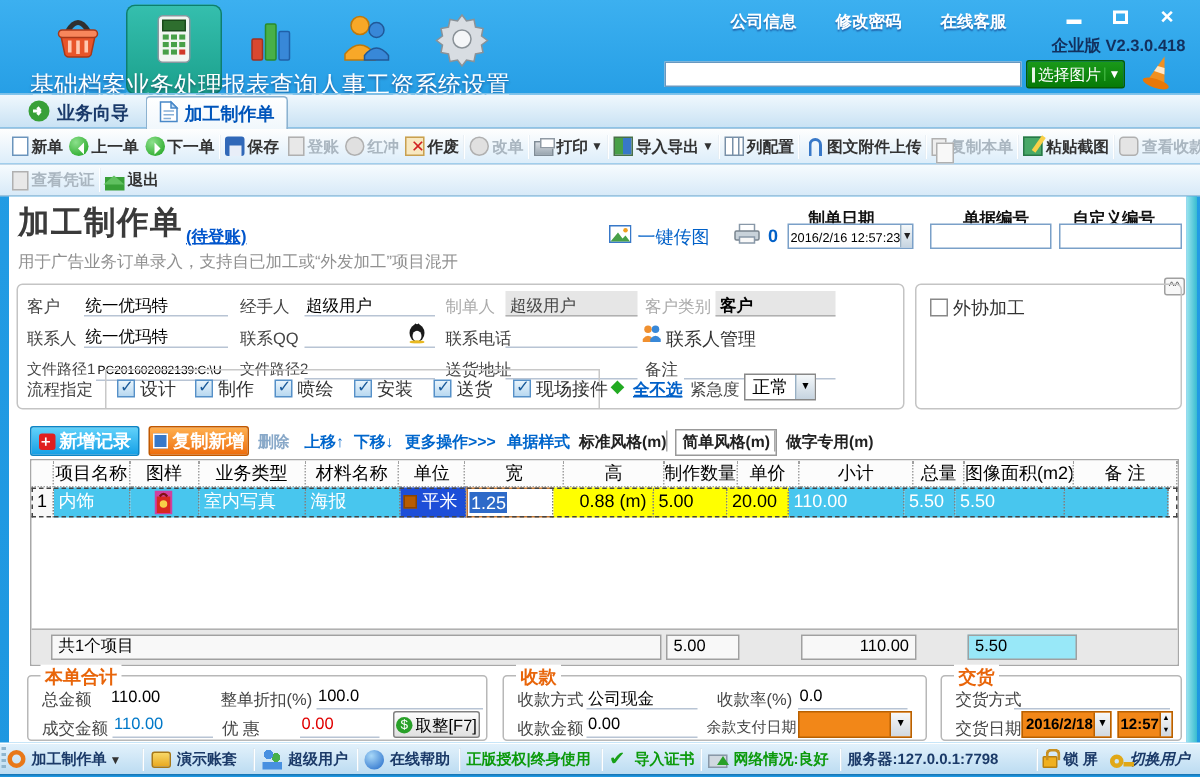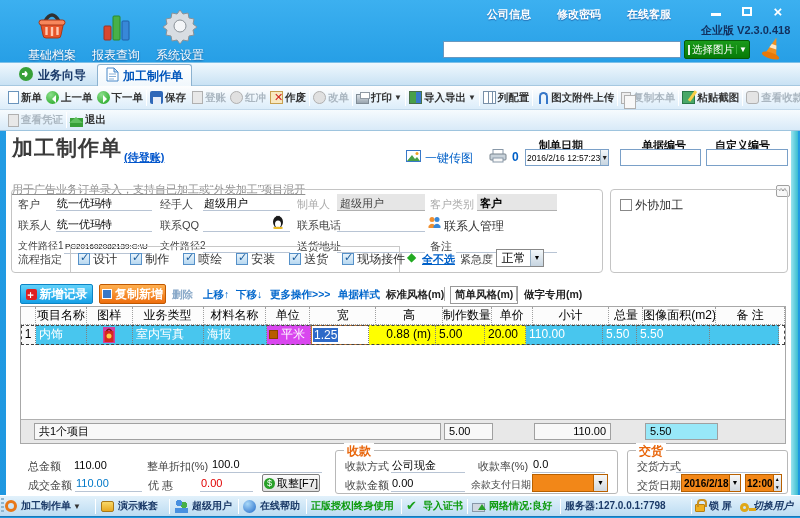--- a/index.html
+++ b/index.html
@@ -3,21 +3,21 @@
 <meta charset="utf-8">
 <style>
 * { margin:0; padding:0; box-sizing:border-box; font-family:"Liberation Sans","DejaVu Sans",sans-serif; }
 html,body { width:800px; height:518px; overflow:hidden; }
 #win { position:absolute; inset:0; width:800px; height:518px; background:linear-gradient(180deg,#3cb0f0 0%,#239ce4 14%,#1e97e0 100%); font-size:12px; }
 .abs { position:absolute; }
 
 #navicons { position:absolute; left:20px; top:3px; display:flex; }
 .navitem { width:64px; height:60px; text-align:center; position:relative; border-radius:6px; padding-top:3px; }
 .navitem.active { background:linear-gradient(180deg,#35bfae,#1ba08c); box-shadow:inset 0 0 0 1px #0e7e6e; }
-.navitem .nlabel { color:#fff; font-size:12px; display:block; margin-top:1px; text-shadow:0 1px 2px rgba(0,0,60,.45); }
+.navitem .nlabel { color:#fff; font-size:16px; display:block; margin-top:1px; text-shadow:0 1px 2px rgba(0,0,60,.45); }
 .navitem svg { display:block; margin:0 auto; }
 .toplink { position:absolute; top:7px; color:#fff; font-size:11px; font-weight:bold; text-shadow:0 1px 1px rgba(0,0,80,.4); }
 .winbtn { position:absolute; top:5px; width:20px; height:15px; color:#fff; text-align:center; font-weight:bold; line-height:14px; }
 #edition { position:absolute; top:23px; left:701px; color:#12305e; font-weight:bold; font-size:11px; }
 #imgpath { position:absolute; left:443px; top:41px; width:238px; height:17px; background:#fff; border:1px solid #6898c0; }
 #selimg { position:absolute; left:684px; top:40px; width:66px; height:19px; background:linear-gradient(180deg,#1a9a1a,#077a07); border:1px solid #055c05; border-radius:2px; color:#fff; display:flex; align-items:center; font-size:10.5px; white-space:nowrap; }
 #selimg .dd { border-left:1px solid #3ab03a; margin-left:2px; padding:0 2px; font-size:8px; }
 .picicon { width:13px; height:10px; background:linear-gradient(180deg,#9cd4f8 55%,#70b870 55%); border:1px solid #e8f4e8; margin:0 2px 0 3px; }
 
 #tabrow { position:absolute; left:0; top:62px; width:800px; height:24px; background:linear-gradient(180deg,#f0f8fd,#c9e2f4); border-top:1px solid #7cc0e8; border-bottom:1px solid #a6c8e0; }
@@ -59,21 +59,21 @@
 
 #content { position:absolute; left:6px; top:131px; width:785px; height:364px; background:#fff; }
 #rightstrip { position:absolute; left:791px; top:131px; width:7px; height:364px; background:linear-gradient(90deg,#9ae4ee,#38bcd0); }
 .lbl { position:absolute; color:#444; font-size:11px; white-space:nowrap; }
 .lbl.dim { color:#aaa; }
 .val { position:absolute; color:#000; border-bottom:1px solid #b8c4d4; height:17px; font-size:11px; padding-left:1px; padding-top:2px; white-space:nowrap; overflow:hidden; }
 .graybox { position:absolute; background:#e6e6e6; border-bottom:1px solid #b0b0b0; height:17px; color:#444; font-size:11px; padding-left:3px; padding-top:2px; white-space:nowrap; overflow:hidden; }
 .groupbox { position:absolute; border:1px solid #c4c4c4; border-radius:4px; }
 #title { position:absolute; left:12px; top:134px; font-size:21px; font-weight:bold; color:#3a3a3a; letter-spacing:1px; }
 #statuslink { position:absolute; left:124px; top:150px; font-size:11px; color:#0055cc; font-weight:bold; text-decoration:underline; }
-#subtitle { position:absolute; left:12px; top:182px; color:#909090; font-size:11px;text-decoration:underline; }
+#subtitle { position:absolute; left:12px; top:167px; color:#909090; font-size:11px; }
 #amountline { position:absolute; right:11px; top:172px; color:#e87408; font-size:11px; font-weight:bold; text-decoration:underline; }
 #collapsebtn { position:absolute; left:776px; top:185px; width:14px; height:12px; border:1px solid #a0a0a0; background:#f8f8f8; font-size:8px; line-height:9px; text-align:center; color:#555; border-radius:2px; }
 .hfield-label { position:absolute; top:138px; font-weight:bold; color:#111; font-size:11px; }
 .hinput { position:absolute; top:149px; height:17px; background:#fff; border:1px solid #7aa0c8; font-size:8.5px; color:#000; display:flex; align-items:center; white-space:nowrap; overflow:hidden; }
 .hinput span { white-space:nowrap; }
 .hinput .dbtn { margin-left:auto; width:13px; height:100%; background:linear-gradient(180deg,#f4f8fa,#c6d4e0); border-left:1px solid #98b0c4; font-size:7px; text-align:center; line-height:15px; color:#222; }
 .bluelink { color:#0060c8; }
 .checkbox { display:inline-block; width:12px; height:12px; border:1px solid #5590c8; background:linear-gradient(180deg,#e8f4fc,#b8d8f0); position:relative; vertical-align:-2px; }
 .checkbox::after { content:"✓"; position:absolute; left:1px; top:-3px; font-size:11px; font-weight:bold; color:#1a5a9a; }
 .checkbox.empty { border:1px solid #888; background:#fff; }
@@ -92,21 +92,21 @@
 .gh div { border-right:1px dotted #a0a0a0; border-bottom:1px dotted #a0a0a0; text-align:center; font-size:12px; color:#000; line-height:17px; white-space:nowrap; overflow:hidden; }
 .gr { display:flex; height:20px; outline:1px dashed #444; outline-offset:-1px; }
 .gr div { border-right:1px dotted #808080; font-size:12px; line-height:19px; white-space:nowrap; overflow:hidden; }
 .c-num { background:#f8f8f8; text-align:center; color:#000; }
 .c-cyan { background:#48c6ee; color:#fff; padding-left:3px; }
 .c-yellow { background:#ffff00; color:#000; padding-left:3px; }
 .c-yellow-r { background:#ffff00; color:#000; text-align:right; padding-right:4px; }
 .c-edit { background:#fff; border:1px solid #c87830; padding-left:1px; }
 .c-edit span { background:#2e6ac8; color:#fff; padding:0 1px; }
 .c-img { background:#48c6ee; }
-.c-unit { background:#d946ef; color:#fff; padding-left:2px; }
+.c-unit { background:#1d4ed8; color:#fff; padding-left:2px; }
 .unitsq { display:inline-block; width:9px; height:9px; background:#b85c00; border:1px solid #8a4400; margin-right:3px; vertical-align:-1px; }
 #gsummary { position:absolute; left:0; bottom:0; width:100%; height:24px; background:#e8e8e8; border-top:1px solid #b0b0b0; }
 .sumbox { position:absolute; top:3px; height:17px; border:1px solid #a0a0a0; background:#f8f8f8; font-size:11px; line-height:15px; padding:0 4px; color:#000; }
 
 .bgroup { position:absolute; top:450px; height:44px; border:1px solid #b8b8b8; border-radius:3px; }
 .btitle { position:absolute; top:-8px; left:8px; background:#fff; padding:0 3px; color:#e8650a; font-weight:bold; }
 .combo-orange { position:absolute; background:#f28718; border:1px solid #b86000; height:18px; display:flex; align-items:center; font-size:10px; font-weight:bold; color:#000; white-space:nowrap; overflow:hidden; }
 .combo-orange .dbtn { margin-left:auto; width:14px; height:100%; background:linear-gradient(180deg,#f8f8f8,#d0d8e0); border-left:1px solid #b86000; font-size:7px; text-align:center; line-height:16px; }
 
 #statusbar { position:absolute; left:0; top:495px; width:800px; height:22px; background:linear-gradient(180deg,#e2f1fb,#bcdcf2); border-top:1px solid #fff; border-bottom:1px solid #1878b8; }
@@ -140,25 +140,46 @@
   <span class="winbtn" style="left:768px; font-size:15px">×</span>
   <span id="edition"><span>企业版</span> <span>V2.3.0.418</span></span>
 
   <div id="navicons">
       <div class="navitem"><span><svg width="40" height="40" viewBox="0 0 40 40">
             <path d="M13 15 Q20 3 27 15" fill="none" stroke="#303030" stroke-width="3.4" stroke-linecap="round"></path>
             <path d="M8 15 h24 l-3 14 a3 3 0 0 1 -3 3 h-12 a3 3 0 0 1 -3 -3 z" fill="#e8552a" stroke="#a83818"></path>
             <rect x="7" y="14" width="26" height="5" rx="2.5" fill="#f8875c" stroke="#a83818"></rect>
             <path d="M14.5 21 v8 M20 21 v9 M25.5 21 v8" stroke="#ffc8b0" stroke-width="2.4"></path>
           </svg></span><span class="nlabel">基础档案</span></div>
+      <div class="navitem active"><span><svg width="40" height="40" viewBox="0 0 40 40">
+            <rect x="9.5" y="4.5" width="21" height="31" rx="3" fill="#f2f6f2" stroke="#8898a0"></rect>
+            <rect x="12.5" y="7.5" width="15" height="7" fill="#2e6e2e" stroke="#1a4a1a"></rect>
+            <g fill="#48a048">
+              <rect x="12.5" y="17" width="4" height="3.4"></rect>
+              <rect x="18" y="17" width="4" height="3.4"></rect>
+              <rect x="23.5" y="17" width="4" height="3.4"></rect>
+              <rect x="12.5" y="22" width="4" height="3.4"></rect>
+              <rect x="18" y="22" width="4" height="3.4"></rect>
+              <rect x="23.5" y="22" width="4" height="3.4"></rect>
+              <rect x="12.5" y="27" width="4" height="3.4"></rect>
+              <rect x="18" y="27" width="4" height="3.4"></rect>
+            </g>
+            <rect x="23.5" y="27" width="4" height="3.4" fill="#d03828"></rect>
+          </svg></span><span class="nlabel">业务处理</span></div>
       <div class="navitem"><span><svg width="40" height="40" viewBox="0 0 40 40">
             <rect x="8" y="20" width="7" height="14" rx="1" fill="#d84830" stroke="#a03020"></rect>
             <rect x="17" y="10" width="7" height="24" rx="1" fill="#48b048" stroke="#2a8a2a"></rect>
             <rect x="26" y="15" width="7" height="19" rx="1" fill="#3888d8" stroke="#2060a8"></rect>
           </svg></span><span class="nlabel">报表查询</span></div>
+      <div class="navitem"><span><svg width="40" height="40" viewBox="0 0 40 40">
+            <circle cx="16" cy="11" r="6" fill="#f8a828" stroke="#c07808"></circle>
+            <path d="M6 30 Q16 18 26 30 L26 34 L6 34 Z" fill="#f8a828" stroke="#c07808"></path>
+            <circle cx="27" cy="14" r="5" fill="#3888d8" stroke="#205898"></circle>
+            <path d="M19 31 Q27 21 35 31 L35 34 L19 34 Z" fill="#3888d8" stroke="#205898"></path>
+          </svg></span><span class="nlabel">人事工资</span></div>
       <div class="navitem"><span><svg width="40" height="40" viewBox="0 0 40 40">
             <g fill="#d8dde2" stroke="#8a9298" stroke-width="1">
               <path d="M20 4 l3 4 5-1 1 5 5 1-1 5 4 3-4 3 1 5-5 1-1 5-5-1-3 4-3-4-5 1-1-5-5-1 1-5-4-3 4-3-1-5 5-1 1-5 5 1 z"></path>
             </g>
             <circle cx="20" cy="20" r="6" fill="#f4f6f8" stroke="#8a9298"></circle>
           </svg></span><span class="nlabel">系统设置</span></div>
     </div>
 
   <div id="imgpath"></div>
   <div id="selimg">
@@ -431,20 +452,23 @@
         <div class="c-cyan" style="width: 69px;"></div>
       </div>
     <div id="gsummary">
       <div class="sumbox" style="left:13px;width:407px">共1个项目</div>
       <div class="sumbox" style="left:423px;width:49px">5.00</div>
       <div class="sumbox" style="left:513px;width:77px;text-align:right">110.00</div>
       <div class="sumbox" style="left:624px;width:73px;background:#98e8f8">5.50</div>
     </div>
   </div>
 
+  <div class="bgroup" style="left:18px;width:307px">
+      <span class="btitle">本单合计</span>
+    </div>
   <span class="lbl" style="left:28px;top:459px">总金额</span>
   <span class="abs" style="left:74px;top:459px;font-size:11px">110.00</span>
   <span class="lbl" style="left:147px;top:459px">整单折扣(%)</span>
   <span class="val" style="left:211px;top:456px;width:111px">100.0</span>
   <span class="lbl" style="left:28px;top:478px">成交金额</span>
   <span class="val" style="left:75px;top:475px;width:67px;color:#0078c8">110.00</span>
   <span class="lbl" style="left:148px;top:478px">优 惠</span>
   <span class="val" style="left:200px;top:475px;width:53px;color:#e00000">0.00</span>
   <div class="abs" style="left:262px;top:474px;width:58px;height:18px;border:1px solid #808080;border-radius:2px;background:linear-gradient(180deg,#fcfcfc,#e0e0e0);display:flex;align-items:center;justify-content:center;font-size:11px">
     <span style="display:inline-block;width:11px;height:11px;border-radius:50%;background:#28a028;color:#fff;font-size:9px;line-height:11px;text-align:center;margin-right:2px">$</span>
@@ -470,21 +494,21 @@
       <span class="btitle">交货</span>
     </div>
   <span class="lbl" style="left:637px;top:459px">交货方式</span>
   <span class="val" style="left:676px;top:456px;width:104px"></span>
   <span class="lbl" style="left:637px;top:478px">交货日期</span>
   <div class="combo-orange" style="left:681px;top:474px;width:60px">
       <span style="padding-left:2px">2016/2/18</span>
       <span class="dbtn" style="width:11px">▼</span>
     </div>
   <div class="combo-orange" style="left:745px;top:474px;width:37px">
-      <span style="padding-left:1px">12:00</span>
+      <span style="padding-left:1px">12:57</span>
       <span class="dbtn" style="width:10px;font-size:5px;line-height:8px">▲<br>▼</span>
     </div>
 
   <div id="statusbar">
       <div class="sbitem" style="left: 5px;">
         <span class="sbico module-icon"></span>
         <span>加工制作单</span>
         <span class="dda">▼</span>
       </div>
       <div class="sbitem" style="left: 101px;">

